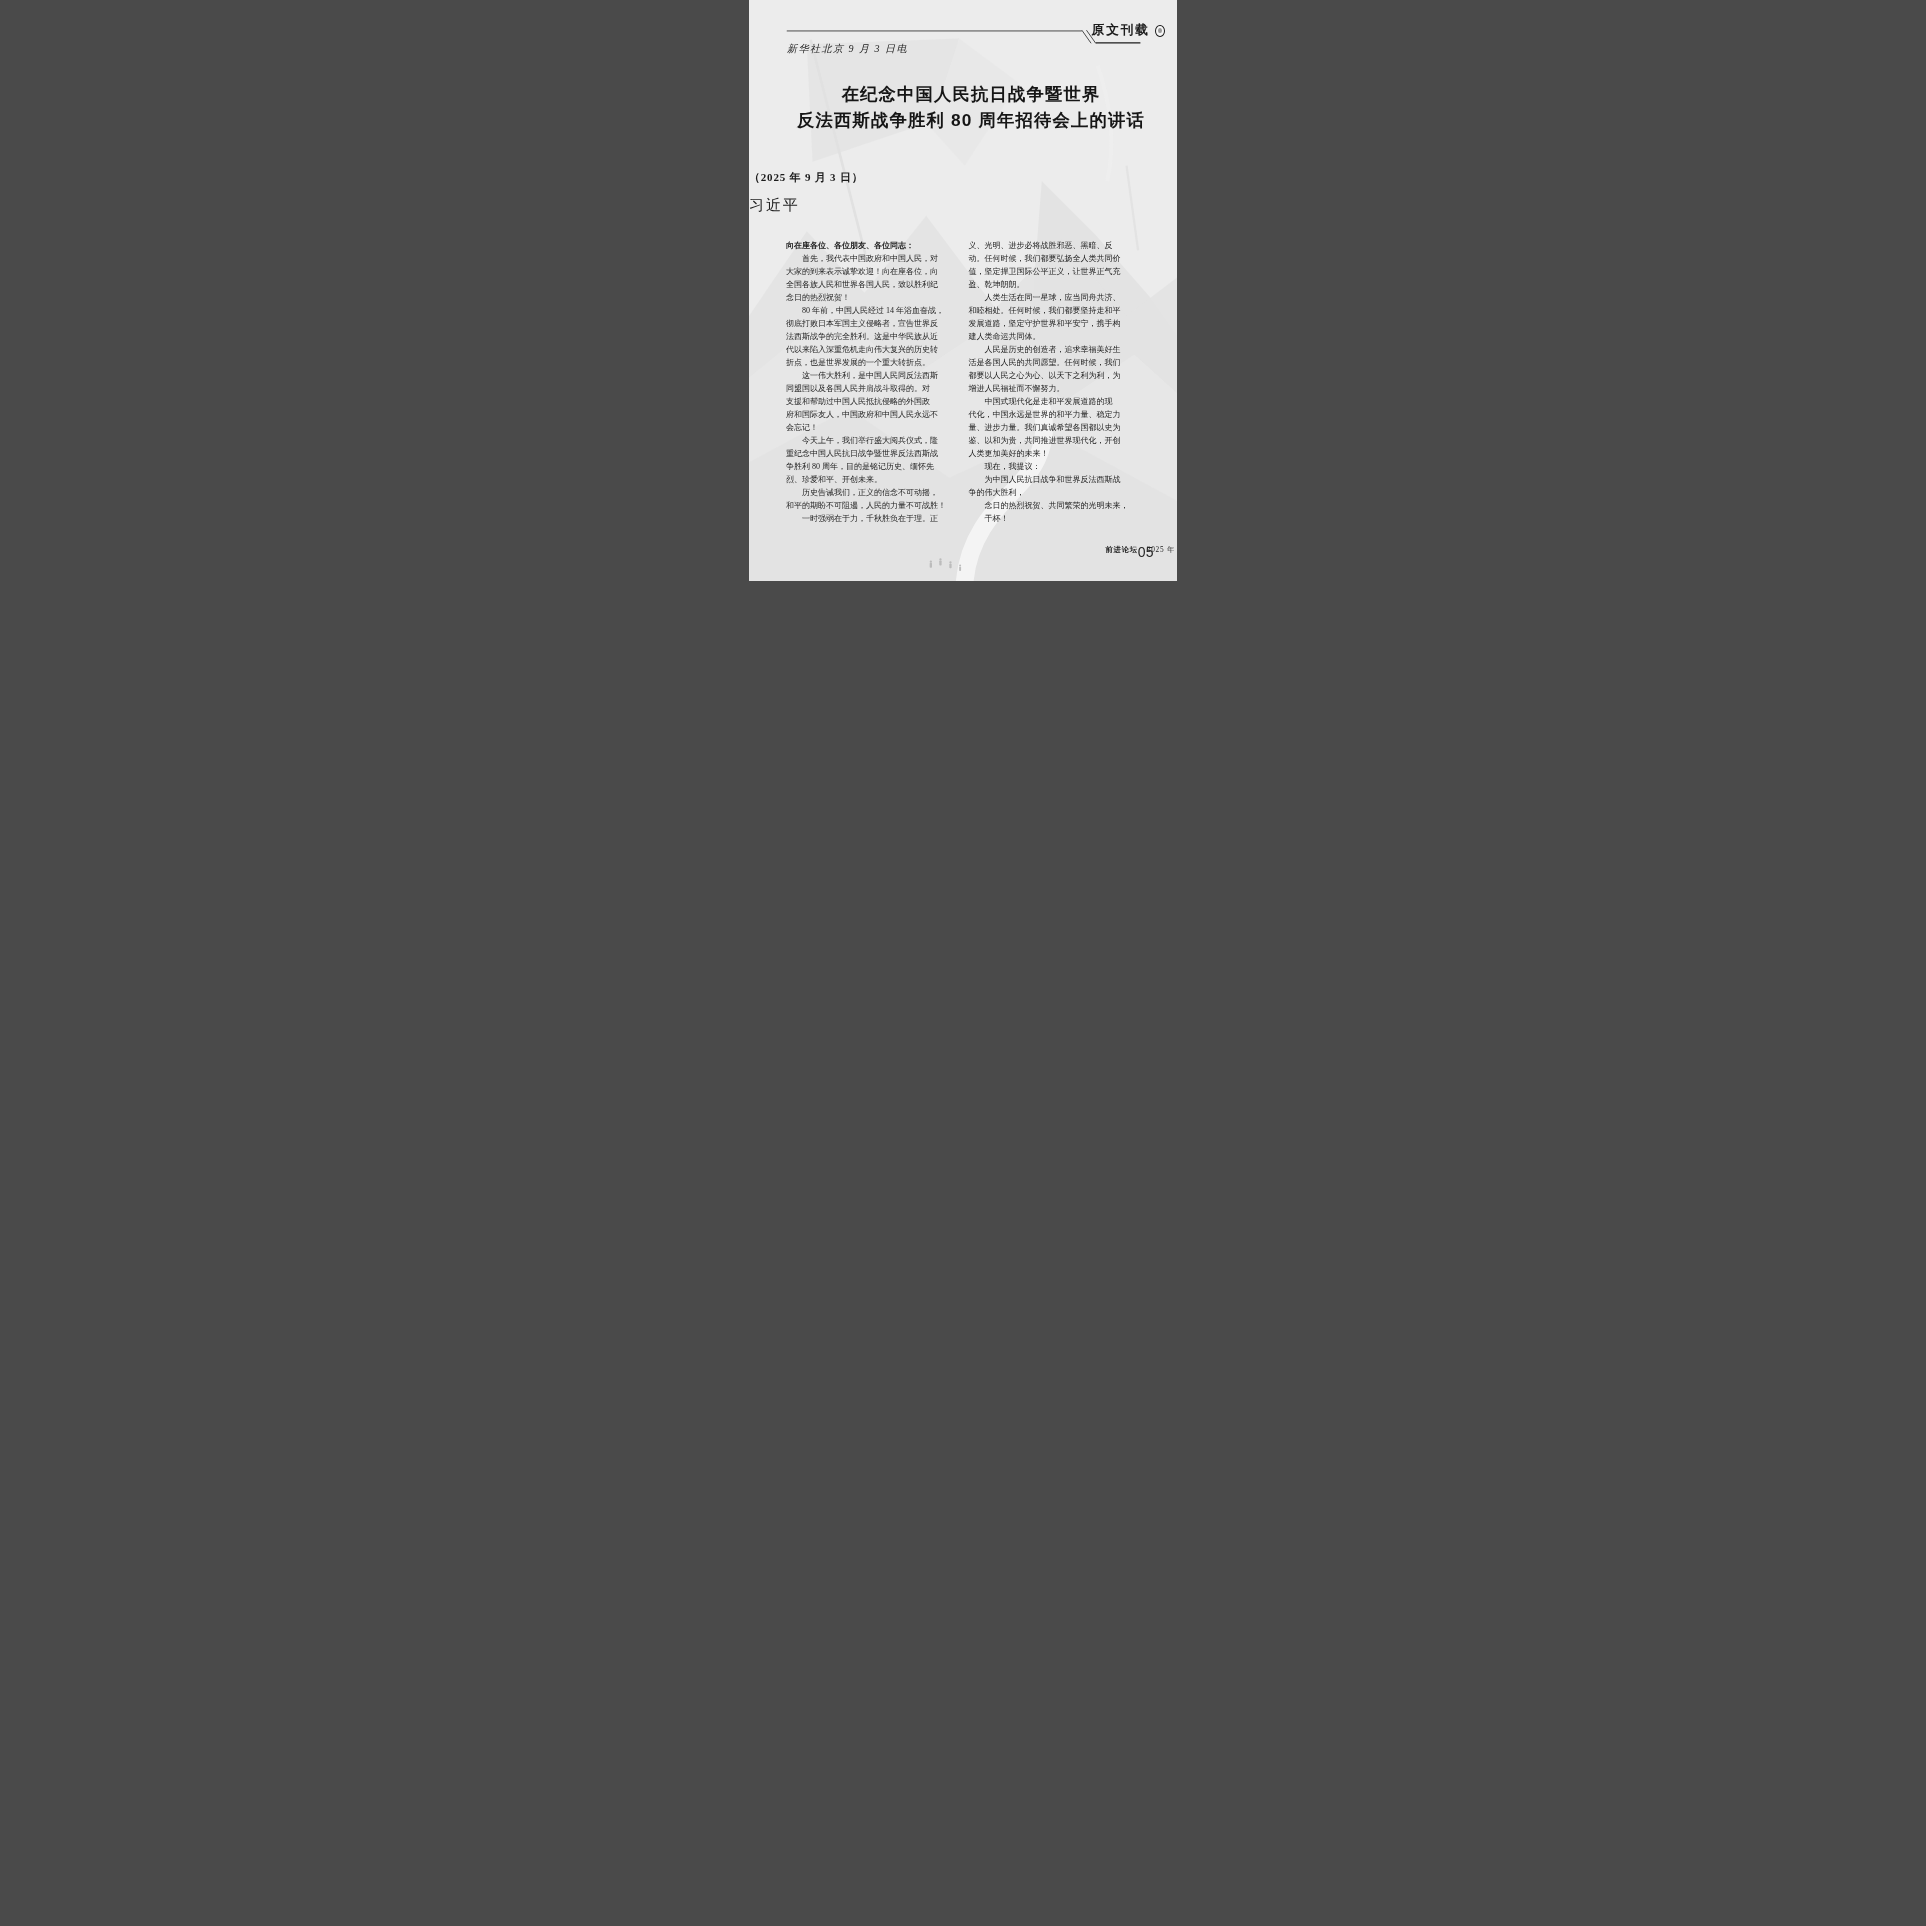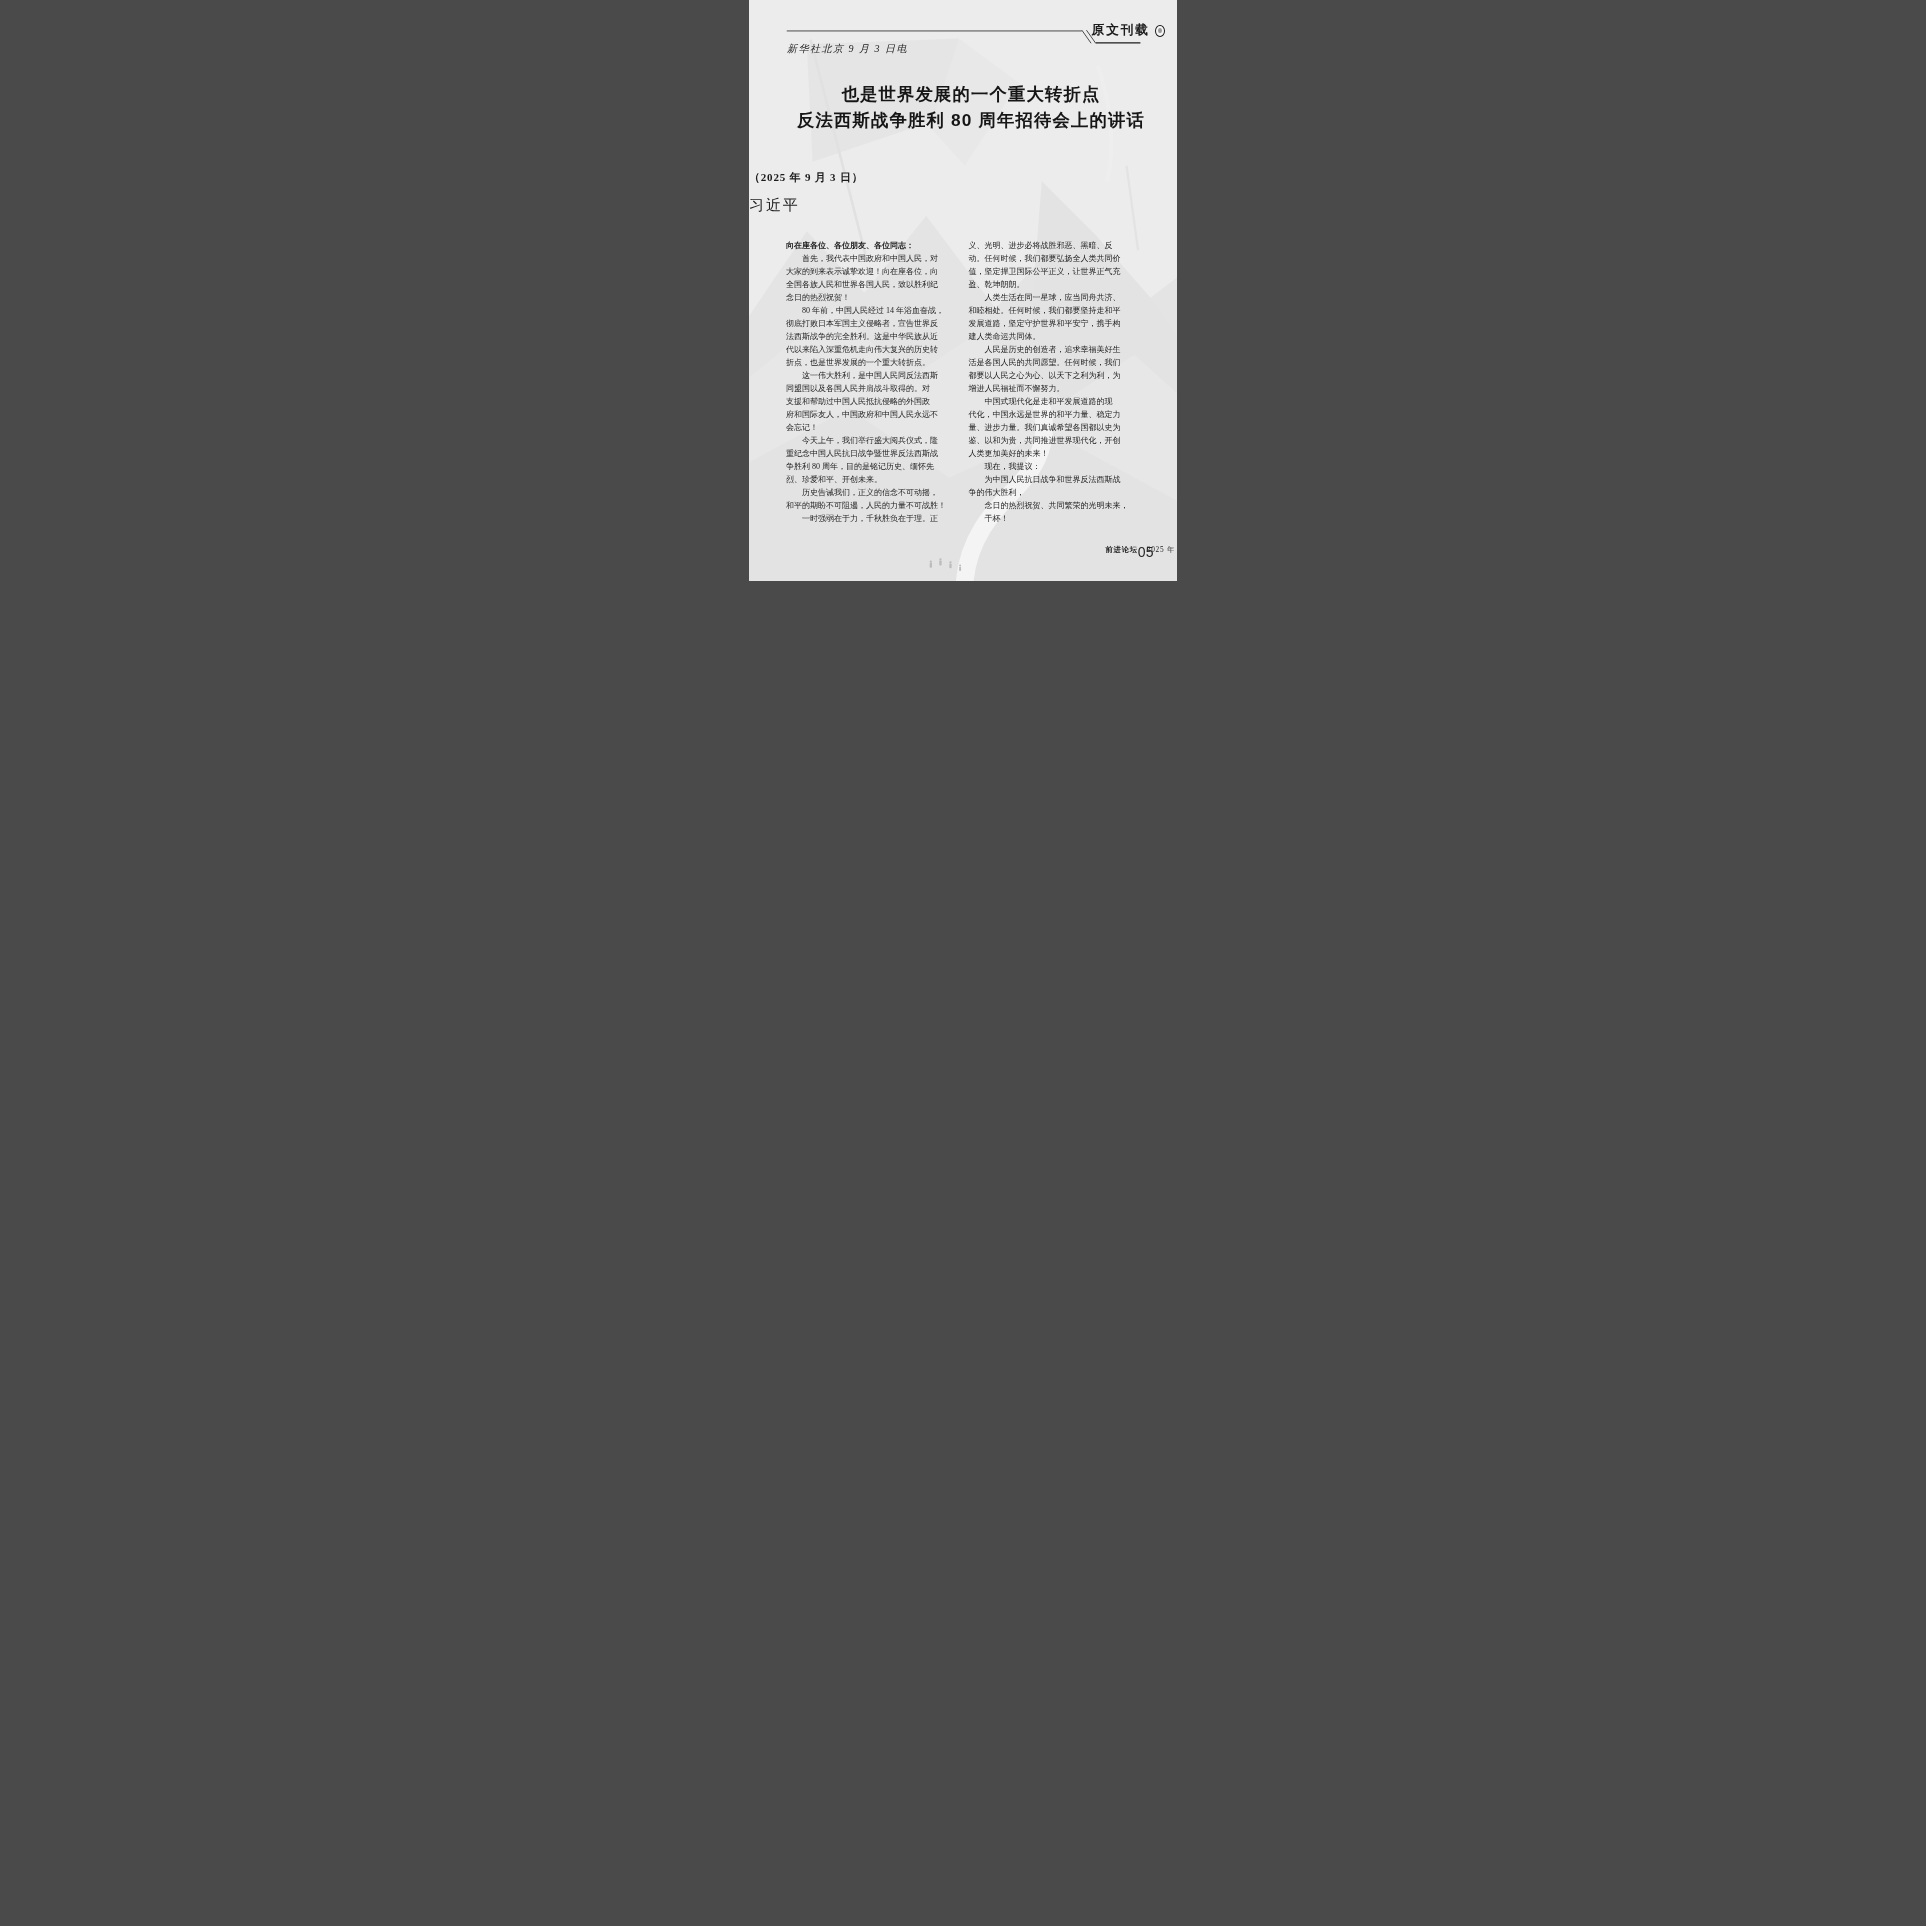--- a/index.html
+++ b/index.html
@@ -98,21 +98,21 @@
     <svg class="rule" viewBox="0 0 1111 44" aria-hidden="true">
       <line x1="98" y1="5" x2="864" y2="5" stroke="#1c1c1c" stroke-width="2"></line>
       <line x1="864" y1="3" x2="888" y2="37" stroke="#1c1c1c" stroke-width="2"></line>
       <line x1="876" y1="3" x2="900" y2="37" stroke="#1c1c1c" stroke-width="2"></line>
       <line x1="900" y1="36" x2="1016" y2="36" stroke="#1c1c1c" stroke-width="3"></line>
     </svg>
 
     <div class="dateline">新华社北京 9 月 3 日电</div>
 
     <div class="title">
-      <div>也是世界发展的一个重大转折点</div>
+      <div>在纪念中国人民抗日战争暨世界</div>
       <div>反法西斯战争胜利 80 周年招待会上的讲话</div>
     </div>
 
     <div class="meta-date">（2025 年 9 月 3 日）</div>
     <div class="author">习近平</div>
 
     <div class="body">
       <div class="col">
         <div class="line salutation">向在座各位、各位朋友、各位同志：</div>
         <div>

